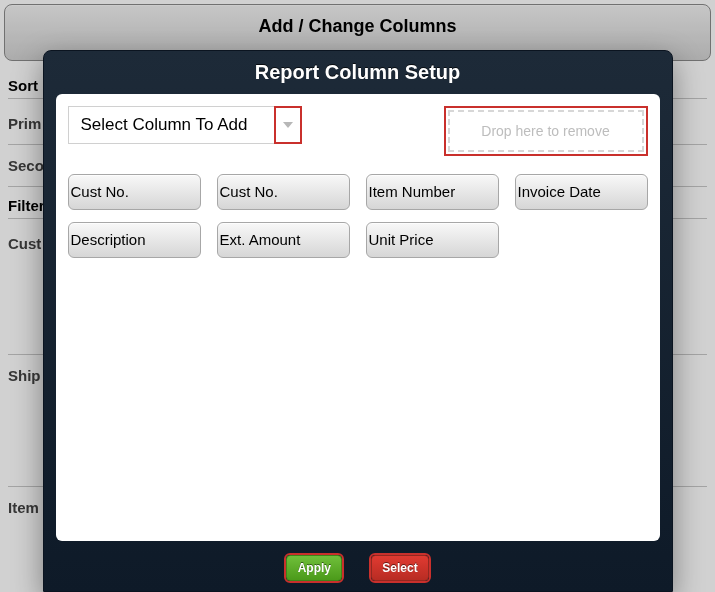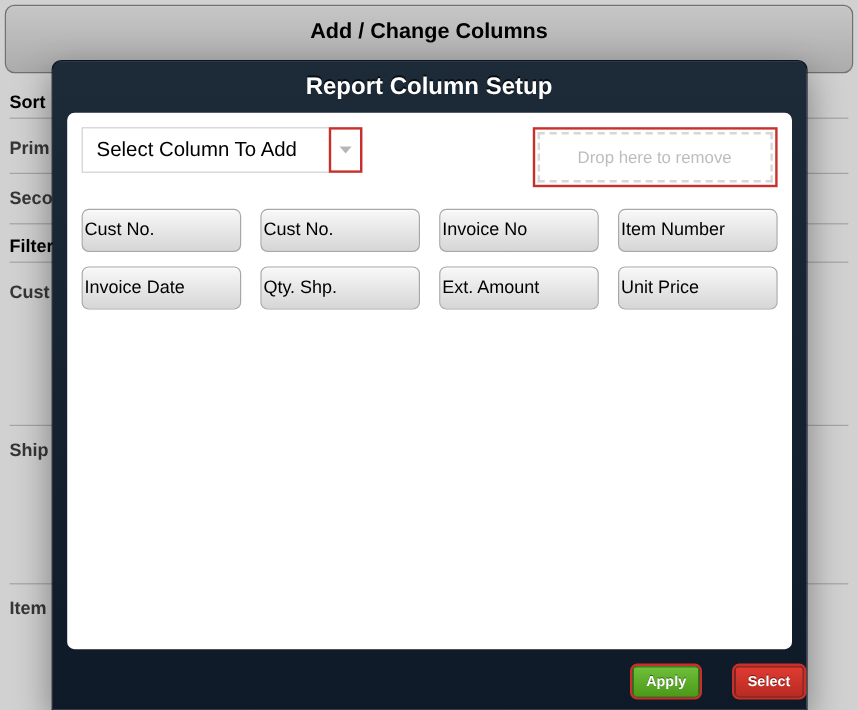--- a/index.html
+++ b/index.html
@@ -127,21 +127,21 @@
     padding: 0 2px;
     font-size: 15px;
     cursor: grab;
     box-shadow: inset 0 1px 0 rgba(255,255,255,.7);
   }
 
   
   .modal-footer {
     display: flex;
     gap: 25px;
-    justify-content: flex-end;
+    justify-content: center;
     padding: 6px 0 8px 0;
   }
   .btn-outer {
     border: 2px solid #c9302c;
     border-radius: 6px;
     padding: 0;
   }
   .btn {
     min-width: 56px;
     height: 26px;
@@ -192,24 +192,23 @@
         </div>
 
         <div class="dropzone-wrap">
           <div class="dropzone">Drop here to remove</div>
         </div>
       </div>
 
       <div class="chips" id="chips">
           <div class="chip">Cust No.</div>
           <div class="chip">Cust No.</div>
-          <div class="chip">Invoice No</div>
           <div class="chip">Item Number</div>
           <div class="chip">Invoice Date</div>
-          <div class="chip">Qty. Shp.</div>
+          <div class="chip">Description</div>
           <div class="chip">Ext. Amount</div>
           <div class="chip">Unit Price</div>
         </div>
     </div>
 
     <div class="modal-footer">
       <div class="btn-outer">
         <button class="btn btn-apply">Apply</button>
       </div>
       <div class="btn-outer">

